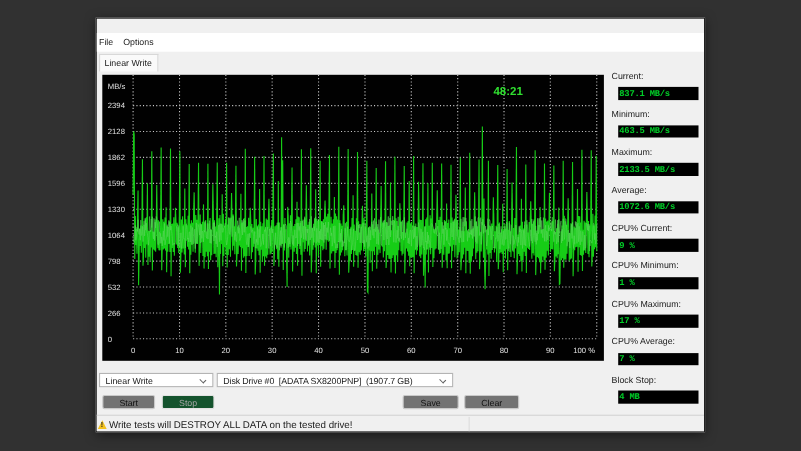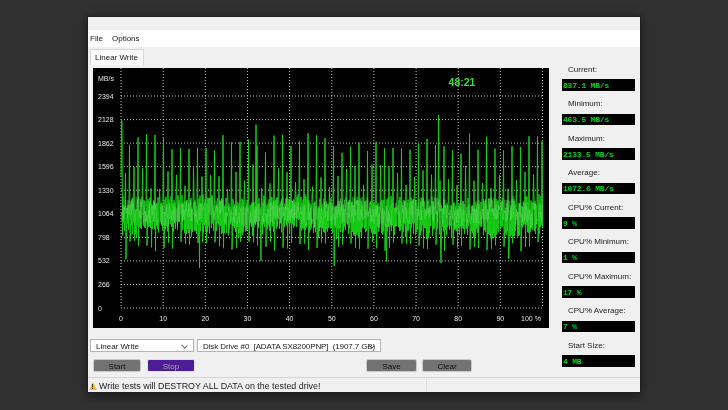--- a/index.html
+++ b/index.html
@@ -12,31 +12,31 @@
 .tbtn { position:absolute; top:0; width:30px; height:13px; text-align:center; font-size:9px; line-height:12px; color:#333; }
 .menubar { position:absolute; left:0; top:13px; width:100%; height:17px; background:#ffffff; font-size:8px; color:#1a1a1a; }
 .menubar span.m1 { position:absolute; left:2px; top:4px; }
 .menubar span.m2 { position:absolute; left:24px; top:4px; }
 .tab { position:absolute; left:2px; top:32px; width:54px; height:16px; background:#fafafa;
   border:1px solid #d8d8d8; border-bottom:none; font-size:8px; color:#1a1a1a; padding:3px 0 0 4px; white-space:nowrap; }
 .chart { position:absolute; left:5px; top:51px; width:456px; height:260px; background:#010101; }
 .gr { stroke:#c6c6c6; stroke-width:1; stroke-dasharray:1 2; }
 .al { fill:#e3e3e3; font-size:7px; font-family:"Liberation Sans", sans-serif; }
 .timer { fill:#30df30; font-size:10.5px; font-weight:bold; font-family:"Liberation Sans", sans-serif; }
-.slab { position:absolute; left:480px; font-size:8px; color:#1a1a1a; white-space:nowrap; }
+.slab { position:absolute; left:468px; font-size:8px; color:#1a1a1a; white-space:nowrap; }
 .sval { position:absolute; left:474px; width:73px; height:11.5px; background:#000;
   color:#00cf28; font-family:"Liberation Mono", monospace; font-size:8px; font-weight:bold;
   padding:1.5px 0 0 1px; letter-spacing:-.2px; white-space:nowrap; }
 .dd { position:absolute; top:321.5px; height:13.5px; background:#fff; border:1px solid #b4b4b4;
   font-size:8px; color:#1a1a1a; padding:2px 0 0 5px; white-space:nowrap; }
 .dd .chev { position:absolute; right:6px; top:3.5px; width:5px; height:5px;
   border-right:1.2px solid #606060; border-bottom:1.2px solid #606060; transform:rotate(45deg) scale(1,.8); }
 .btn { position:absolute; top:341.5px; height:13px; background:#737373; border:1px solid #c9c9c9;
   border-radius:2px; font-size:8px; color:#111; text-align:center; padding-top:2px; }
-.btn.dis { color:#a6a6a6; border-color:#e2e2e2; background:#4c1d95; }
+.btn.dis { color:#a6a6a6; border-color:#e2e2e2; background:#14532d; }
 .status { position:absolute; left:0; top:360px; width:100%; height:15px; background:#f0f0f0;
   border-top:1px solid #d4d4d4; font-size:8.9px; color:#1a1a1a; }
 .status .txt { position:absolute; left:11px; top:2.5px; white-space:nowrap; }
 .status .sep { position:absolute; left:338px; top:1px; width:1px; height:13px; background:#dcdcdc; }
 .warn { position:absolute; left:1px; top:3.5px; width:0; height:0;
   border-left:4.8px solid transparent; border-right:4.8px solid transparent; border-bottom:8.6px solid #f2c11c; }
 .warn:after { content:"!"; position:absolute; left:-1.5px; top:1.2px; font-size:6.5px; font-weight:bold; color:#222; }
 </style></head>
 <body>
 <div class="win">
@@ -111,24 +111,24 @@
     <div class="slab" style="top:151.0px">Average:</div>
     <div class="sval" style="top:165.5px">1072.6 MB/s</div>
     <div class="slab" style="top:185.5px">CPU% Current:</div>
     <div class="sval" style="top:200.0px">9 %</div>
     <div class="slab" style="top:220.0px">CPU% Minimum:</div>
     <div class="sval" style="top:234.5px">1 %</div>
     <div class="slab" style="top:254.5px">CPU% Maximum:</div>
     <div class="sval" style="top:269.0px">17 %</div>
     <div class="slab" style="top:289.0px">CPU% Average:</div>
     <div class="sval" style="top:303.5px">7 %</div>
-    <div class="slab" style="top:323.5px">Start Size:</div>
+    <div class="slab" style="top:323.5px">Block Stop:</div>
     <div class="sval" style="top:338.0px">4 MB</div>
   <div class="dd" style="left:2px; width:104px;">Linear Write<span class="chev"></span></div>
-  <div class="dd" style="left:109px; width:184px; letter-spacing:-0.1px;">Disk Drive #0&nbsp;&nbsp;[ADATA SX8200PNP]&nbsp;&nbsp;(1907.7 GB)<span class="chev"></span></div>
+  <div class="dd" style="left:109px; width:215px; letter-spacing:-0.1px;">Disk Drive #0&nbsp;&nbsp;[ADATA SX8200PNP]&nbsp;&nbsp;(1907.7 GB)<span class="chev"></span></div>
   <div class="btn" style="left:5px; width:48px;">Start</div>
   <div class="btn dis" style="left:59px; width:48px;">Stop</div>
   <div class="btn" style="left:278px; width:51px;">Save</div>
   <div class="btn" style="left:334px; width:50px;">Clear</div>
   <div class="status">
     <div class="warn"></div>
     <div class="txt">Write tests will DESTROY ALL DATA on the tested drive!</div>
     <div class="sep"></div>
   </div>
 </div>

